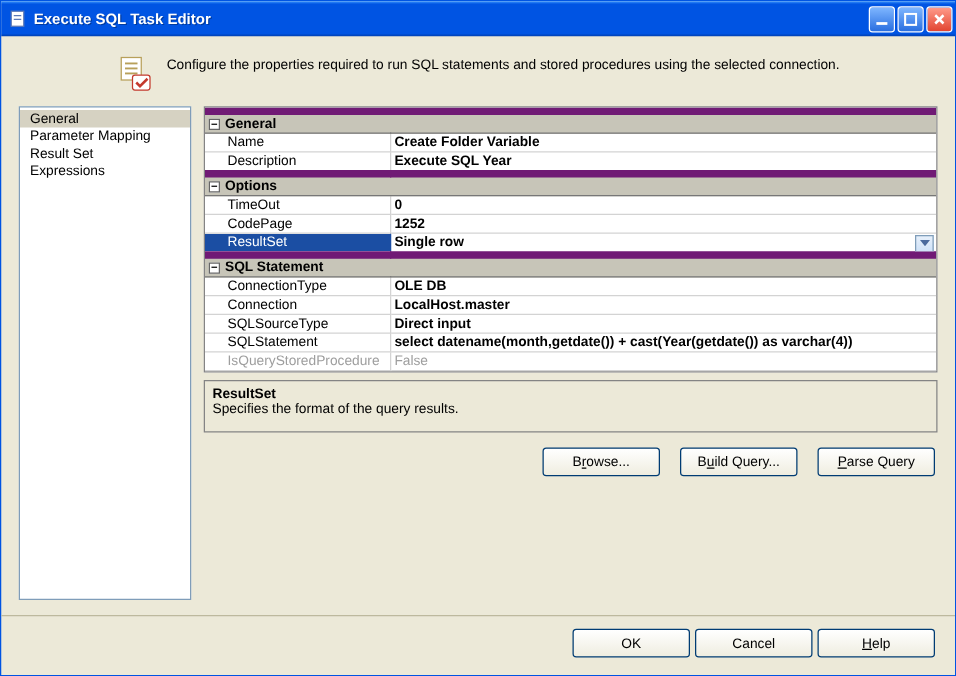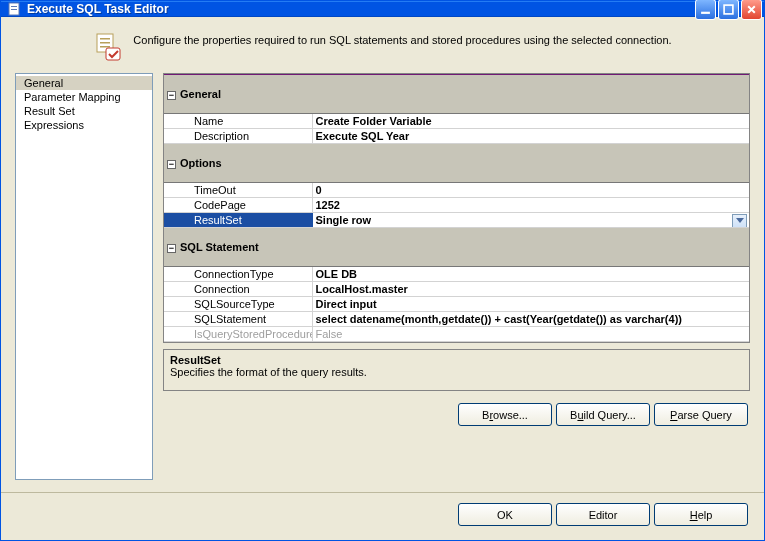--- a/index.html
+++ b/index.html
@@ -12,21 +12,21 @@
   }
   .window {
     width: 765px;
     height: 541px;
     background: #ece9d8;
     border: 1px solid #0054e3;
     display: flex;
     flex-direction: column;
   }
   .titlebar {
-    height: 16px;
+    height: 28px;
     background: linear-gradient(to bottom, #3a95ff 0%, #0054e3 8%, #0054e3 92%, #003fb0 100%);
     display: flex;
     align-items: center;
     padding: 0 2px 0 6px;
     color: #fff;
   }
   .titlebar-icon {
     width: 16px; height: 16px;
     margin-right: 4px;
     display: inline-block;
@@ -92,44 +92,44 @@
   .grid-wrap {
     border: 1px solid #848484;
     background: #fff;
     overflow: hidden;
   }
   .grid-table { width: 100%; border-collapse: collapse; table-layout: fixed; }
   .grid-table col.labelcol { width: 148px; }
   .cat-row td {
     background: #c7c5b8;
     font-weight: bold;
-    border-top: 1px solid #701a75;
+    border-top: 6px solid #701a75;
     border-bottom: 1px solid #777;
-    padding: 13px 3px;
+    padding: 1px 3px;
     white-space: nowrap;
   }
   .expander {
     display: inline-block;
     width: 9px; height: 9px;
     border: 1px solid #666;
     background: #fff;
     line-height: 7px;
     text-align: center;
     font-size: 9px;
     margin-right: 4px;
     vertical-align: middle;
   }
   .prop-row td {
     border-top: 1px solid #d3d3d3;
     border-bottom: 1px solid #d3d3d3;
     padding: 1px 3px;
     white-space: nowrap;
     overflow: hidden;
   }
-  .prop-row td.label { padding-left: 30px; border-right: 1px solid #d3d3d3; }
+  .prop-row td.label { padding-left: 18px; border-right: 1px solid #d3d3d3; }
   .prop-row td.val { font-weight: bold; }
   .prop-row.selected td.label { background: #1b4ea3; color: #fff; border-right-color:#1b4ea3;}
   .prop-row.selected td.val { position: relative; }
   .dd-arrow {
     position: absolute;
     right: 2px; top: 1px;
     width: 15px; height: 14px;
     border: 1px solid #7f9db9;
     background: linear-gradient(to bottom,#e7f0fb,#cfe2f8);
     display: flex; align-items: center; justify-content: center;
@@ -139,21 +139,21 @@
   .desc-panel {
     margin-top: 6px;
     border: 1px solid #848484;
     background: #ece9d8;
     padding: 4px 6px 12px 6px;
   }
   .desc-panel .title { font-weight: bold; }
   .mid-buttons {
     display: flex;
     justify-content: flex-end;
-    gap: 4px;
+    gap: 16px;
     margin-top: 12px;
     padding-right: 2px;
   }
   .btn {
     min-width: 94px;
     height: 23px;
     background: linear-gradient(to bottom,#fff,#efede0);
     border: 1px solid #003c74;
     border-radius: 3px;
     font: inherit;
@@ -303,17 +303,17 @@
         <button class="btn"><span></span>B<u>r</u>owse...</button>
         <button class="btn">B<u>u</u>ild Query...</button>
         <button class="btn"><u>P</u>arse Query</button>
       </div>
 
     </div>
   </div>
 
   <div class="footer">
     <button class="btn">OK</button>
-    <button class="btn">Editor</button>
+    <button class="btn">Cancel</button>
     <button class="btn"><u>H</u>elp</button>
   </div>
 
 </div>
 
 </body></html>

